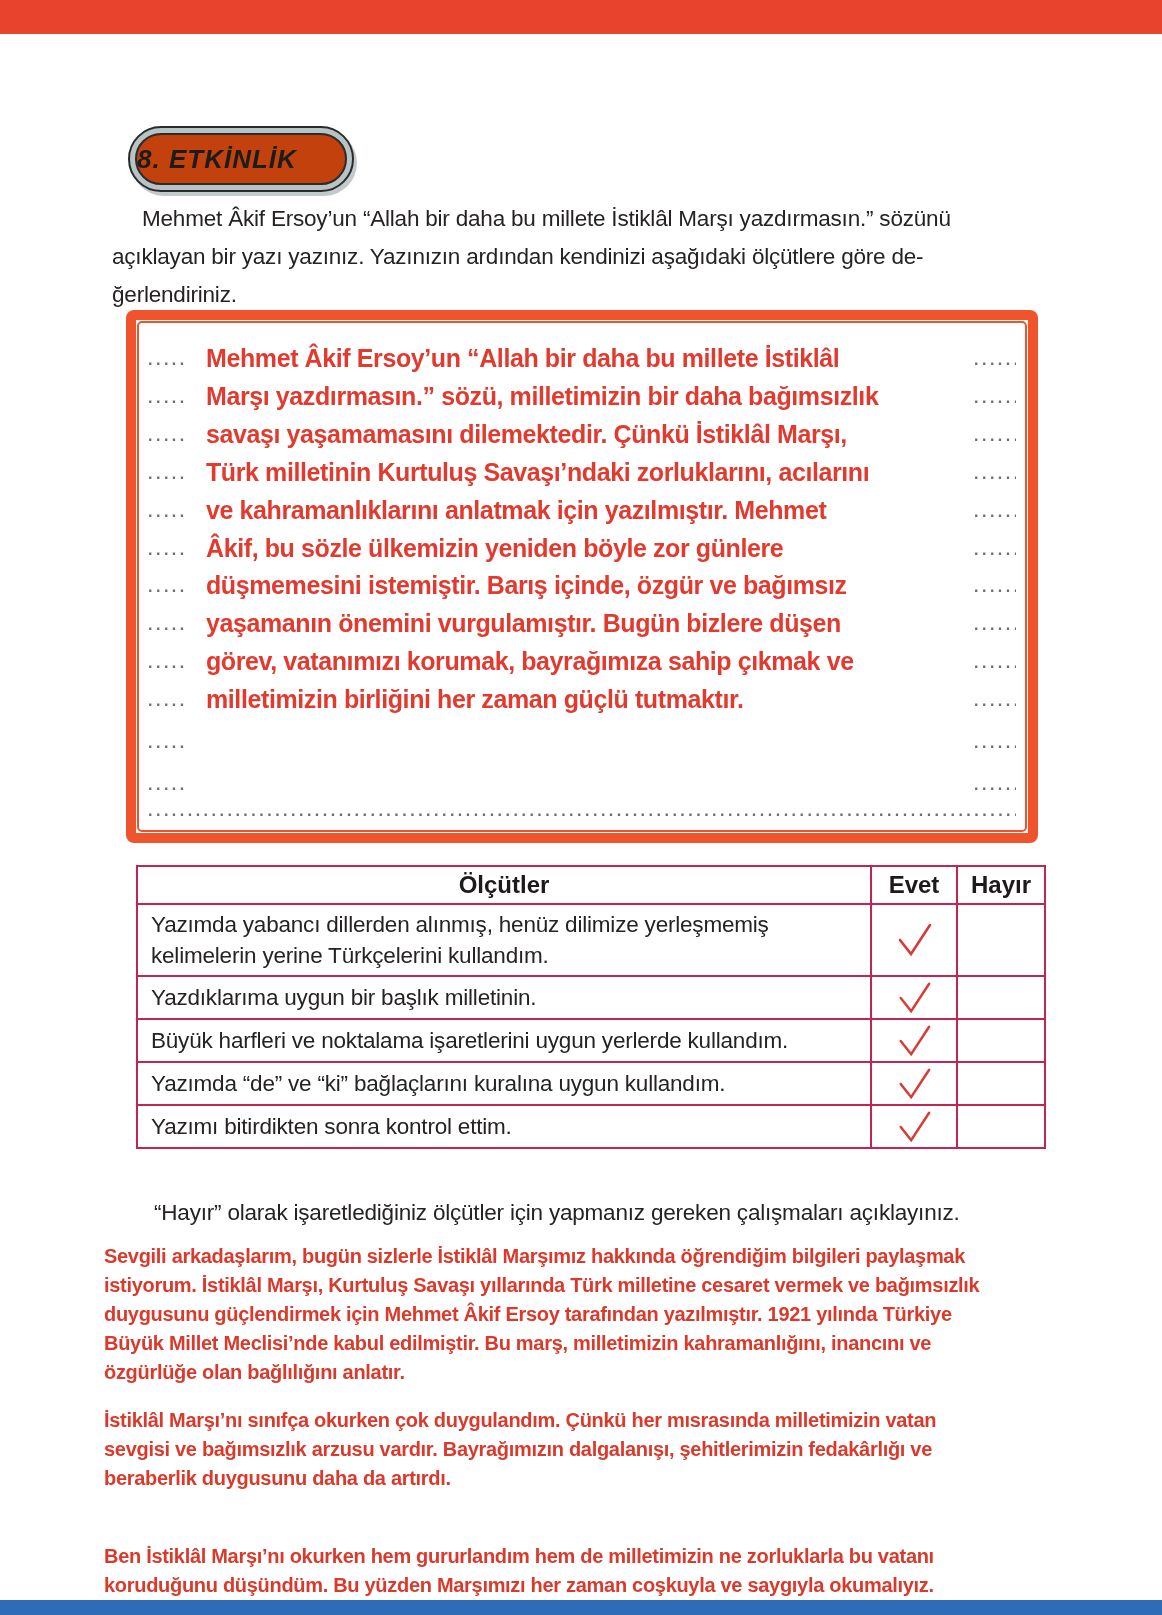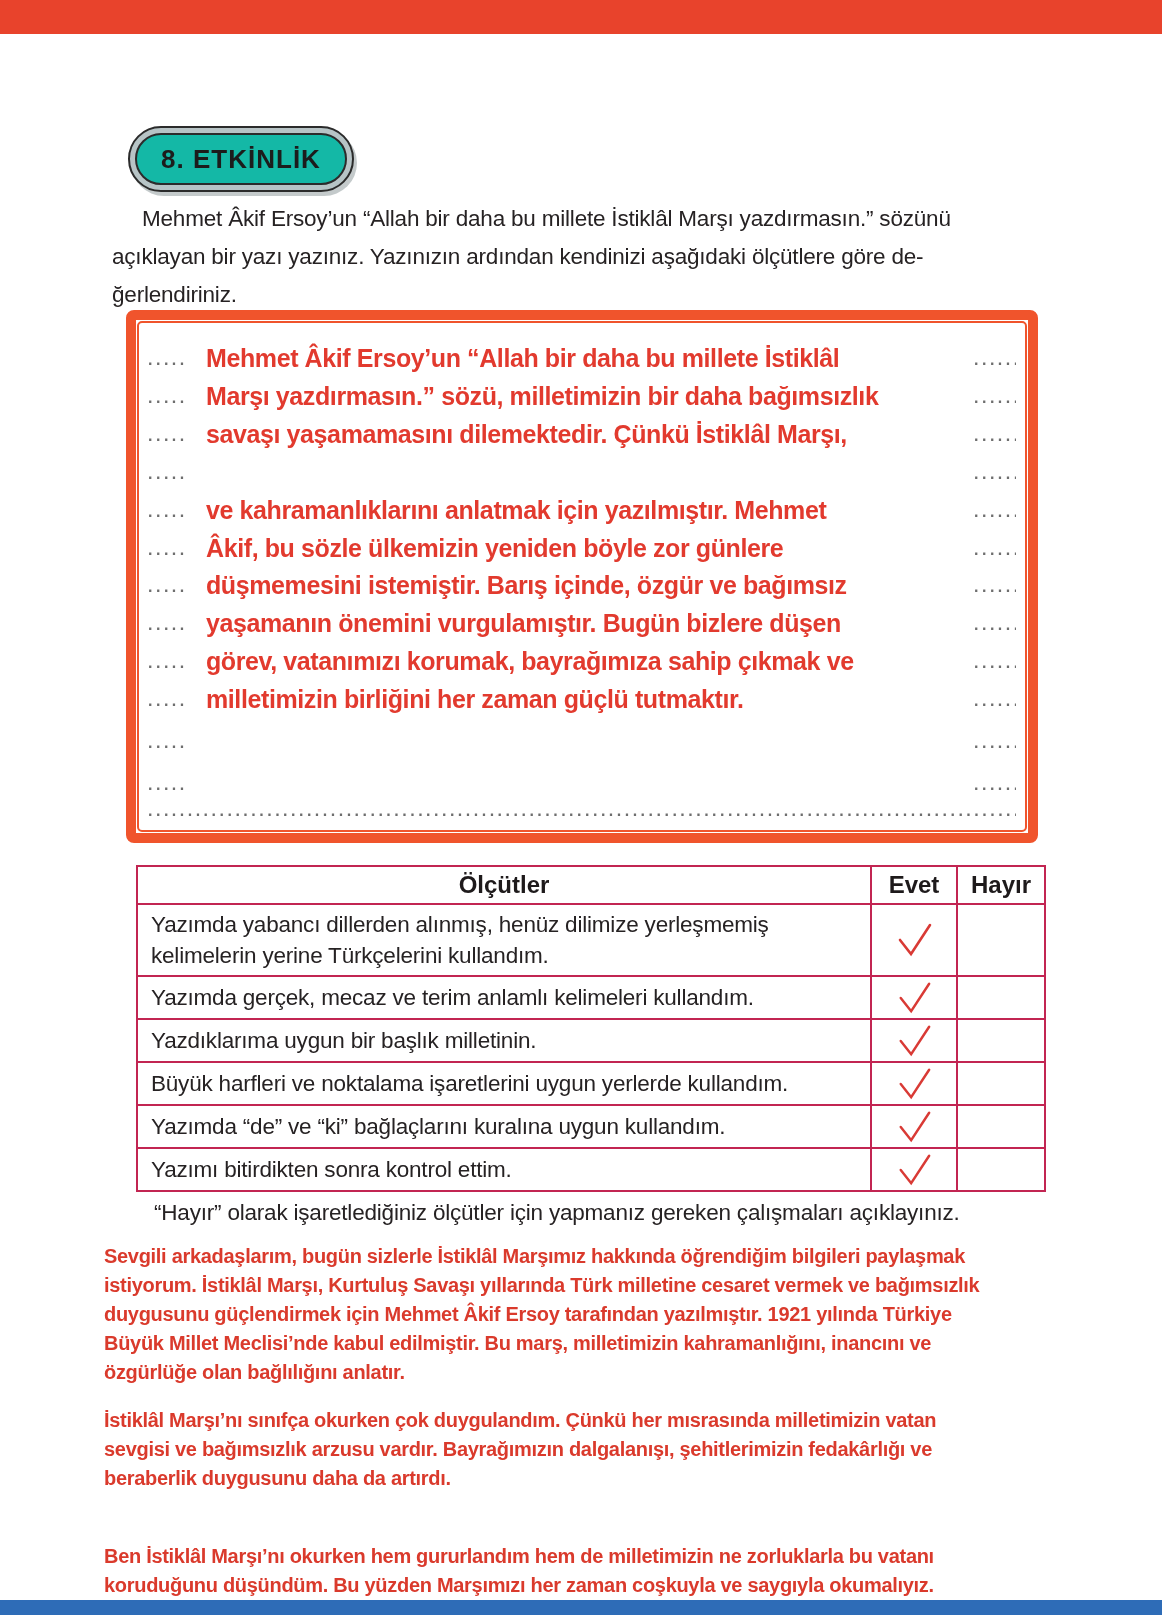--- a/index.html
+++ b/index.html
@@ -9,22 +9,22 @@
   }
   
   .top-bar{position:absolute;left:0;top:0;width:1162px;height:34px;background:#e8432c;}
   .bottom-bar{position:absolute;left:0;top:1600px;width:1162px;height:15px;background:#2e6cb7;}
 
   
   .badge{position:absolute;left:128px;top:126px;width:222px;height:62px;
     background:#b7c4c6;border:2px solid #2b2b2b;border-radius:33px;
     box-shadow:3px 4px 0 #c4cacb;}
   .badge-inner{position:absolute;left:5px;top:5px;right:5px;bottom:5px;
-    background:#14b8a6;border:2px solid #2b2b2b;border-radius:26px;
-    display:flex;align-items:center;justify-content:center;}
+    background:#c2410c;border:2px solid #2b2b2b;border-radius:26px;
+    display:flex;align-items:center;justify-content:flex-start;font-style:italic;}
   .badge-label{font-weight:bold;font-size:26px;letter-spacing:1px;color:#1c1c1c;}
 
   
   .instruction{position:absolute;left:112px;top:200px;width:915px;
     font-size:22.5px;line-height:38px;letter-spacing:-0.2px;}
   .instruction .line{white-space:nowrap;}
   .instruction .indent{padding-left:30px;}
 
   
   .writebox{position:absolute;left:126px;top:310px;width:912px;height:533px;
@@ -104,20 +104,21 @@
         <span class="wb-text">Marşı yazdırmasın.” sözü, milletimizin bir daha bağımsızlık</span>
         <span class="dots right">......</span>
       </div>
       <div class="wb-row">
         <span class="dots left">......</span>
         <span class="wb-text">savaşı yaşamamasını dilemektedir. Çünkü İstiklâl Marşı,</span>
         <span class="dots right">......</span>
       </div>
       <div class="wb-row">
         <span class="dots left">......</span>
+        <span class="wb-text">Türk milletinin Kurtuluş Savaşı’ndaki zorluklarını, acılarını</span>
         <span class="dots right">......</span>
       </div>
       <div class="wb-row">
         <span class="dots left">......</span>
         <span class="wb-text">ve kahramanlıklarını anlatmak için yazılmıştır. Mehmet</span>
         <span class="dots right">......</span>
       </div>
       <div class="wb-row">
         <span class="dots left">......</span>
         <span class="wb-text">Âkif, bu sözle ülkemizin yeniden böyle zor günlere</span>
@@ -172,29 +173,20 @@
     <tr class="row-tall">
       <td class="cell-text">Yazımda yabancı dillerden alınmış, henüz dilimize yerleşmemiş kelimelerin yerine Türkçelerini kullandım.</td>
       <td class="cell-mark">
         <svg class="check-svg" width="44" height="38" viewBox="0 0 44 38">
               <path d="M8 19 L19 33 L38 4" fill="none" stroke="#d93a35" stroke-width="2.6" stroke-linecap="round"></path>
             </svg>
       </td>
       <td class="cell-mark"></td>
     </tr>
     <tr class="row-std">
-      <td class="cell-text">Yazımda gerçek, mecaz ve terim anlamlı kelimeleri kullandım.</td>
-      <td class="cell-mark">
-        <svg class="check-svg" width="44" height="36" viewBox="0 0 44 38">
-              <path d="M8 19 L19 33 L38 4" fill="none" stroke="#d93a35" stroke-width="2.6" stroke-linecap="round"></path>
-            </svg>
-      </td>
-      <td class="cell-mark"></td>
-    </tr>
-    <tr class="row-std">
       <td class="cell-text">Yazdıklarıma uygun bir başlık milletinin.</td>
       <td class="cell-mark">
         <svg class="check-svg" width="44" height="36" viewBox="0 0 44 38">
               <path d="M8 19 L19 33 L38 4" fill="none" stroke="#d93a35" stroke-width="2.6" stroke-linecap="round"></path>
             </svg>
       </td>
       <td class="cell-mark"></td>
     </tr>
     <tr class="row-std">
       <td class="cell-text">Büyük harfleri ve noktalama işaretlerini uygun yerlerde kullandım.</td>

